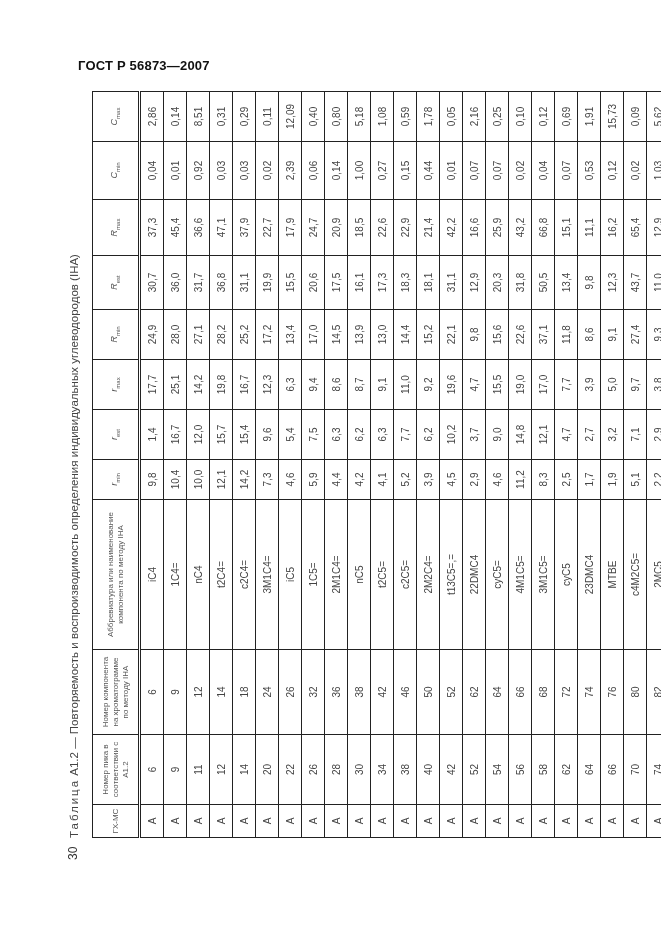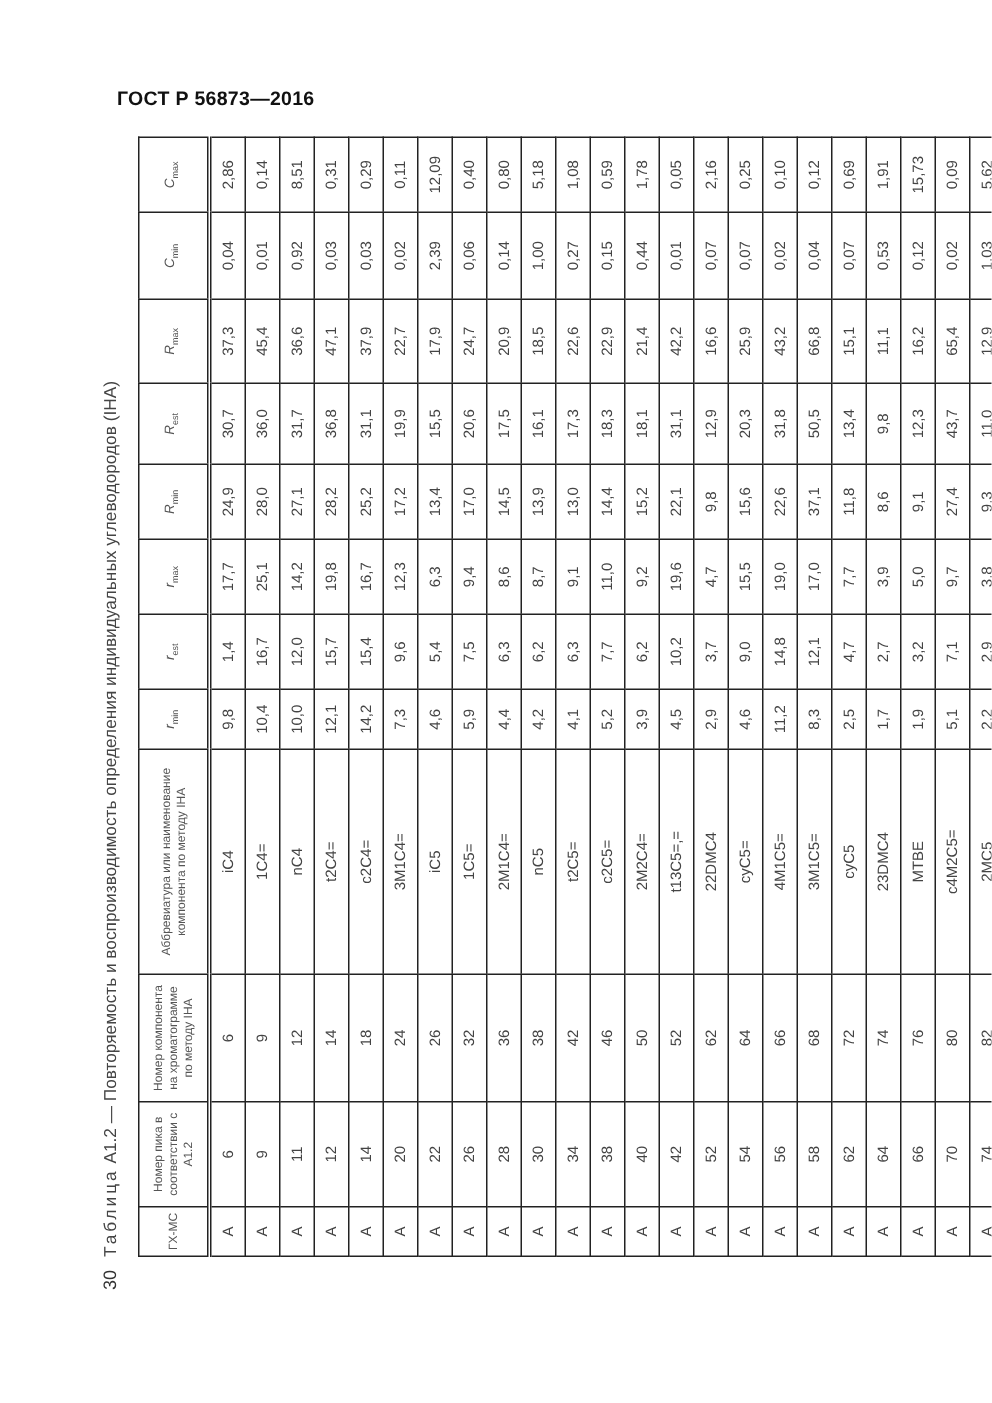--- a/index.html
+++ b/index.html
@@ -15,21 +15,21 @@
   table { border-collapse:collapse; width:746px; height:518px; table-layout:fixed; font-size:10px; color:#444; }
   td, th { border:1px solid #222; text-align:center; vertical-align:middle; padding:0 2px; font-weight:normal; }
   thead th { height:45px; font-size:8px; line-height:10px; color:#555; border-bottom:3px double #222; }
   th i { font-style:italic; font-size:9px; }
   th sub { font-size:6px; font-style:normal; }
   tbody td { height:22px; }
 </style>
 </head>
 <body>
 
-<div class="doc-header">ГОСТ Р 56873—2016</div>
+<div class="doc-header">ГОСТ Р 56873—2007</div>
 
 <div class="page-number">
   <span>30</span>
 </div>
 
 <div class="caption-wrap">
   <div class="caption" style="transform:rotate(-90deg) translate(0,-2px);">
     <span class="lbl">Таблица</span>
     <span>A1.2 — Повторяемость и воспроизводимость определения индивидуальных углеводородов (IHA)</span>
   </div>

